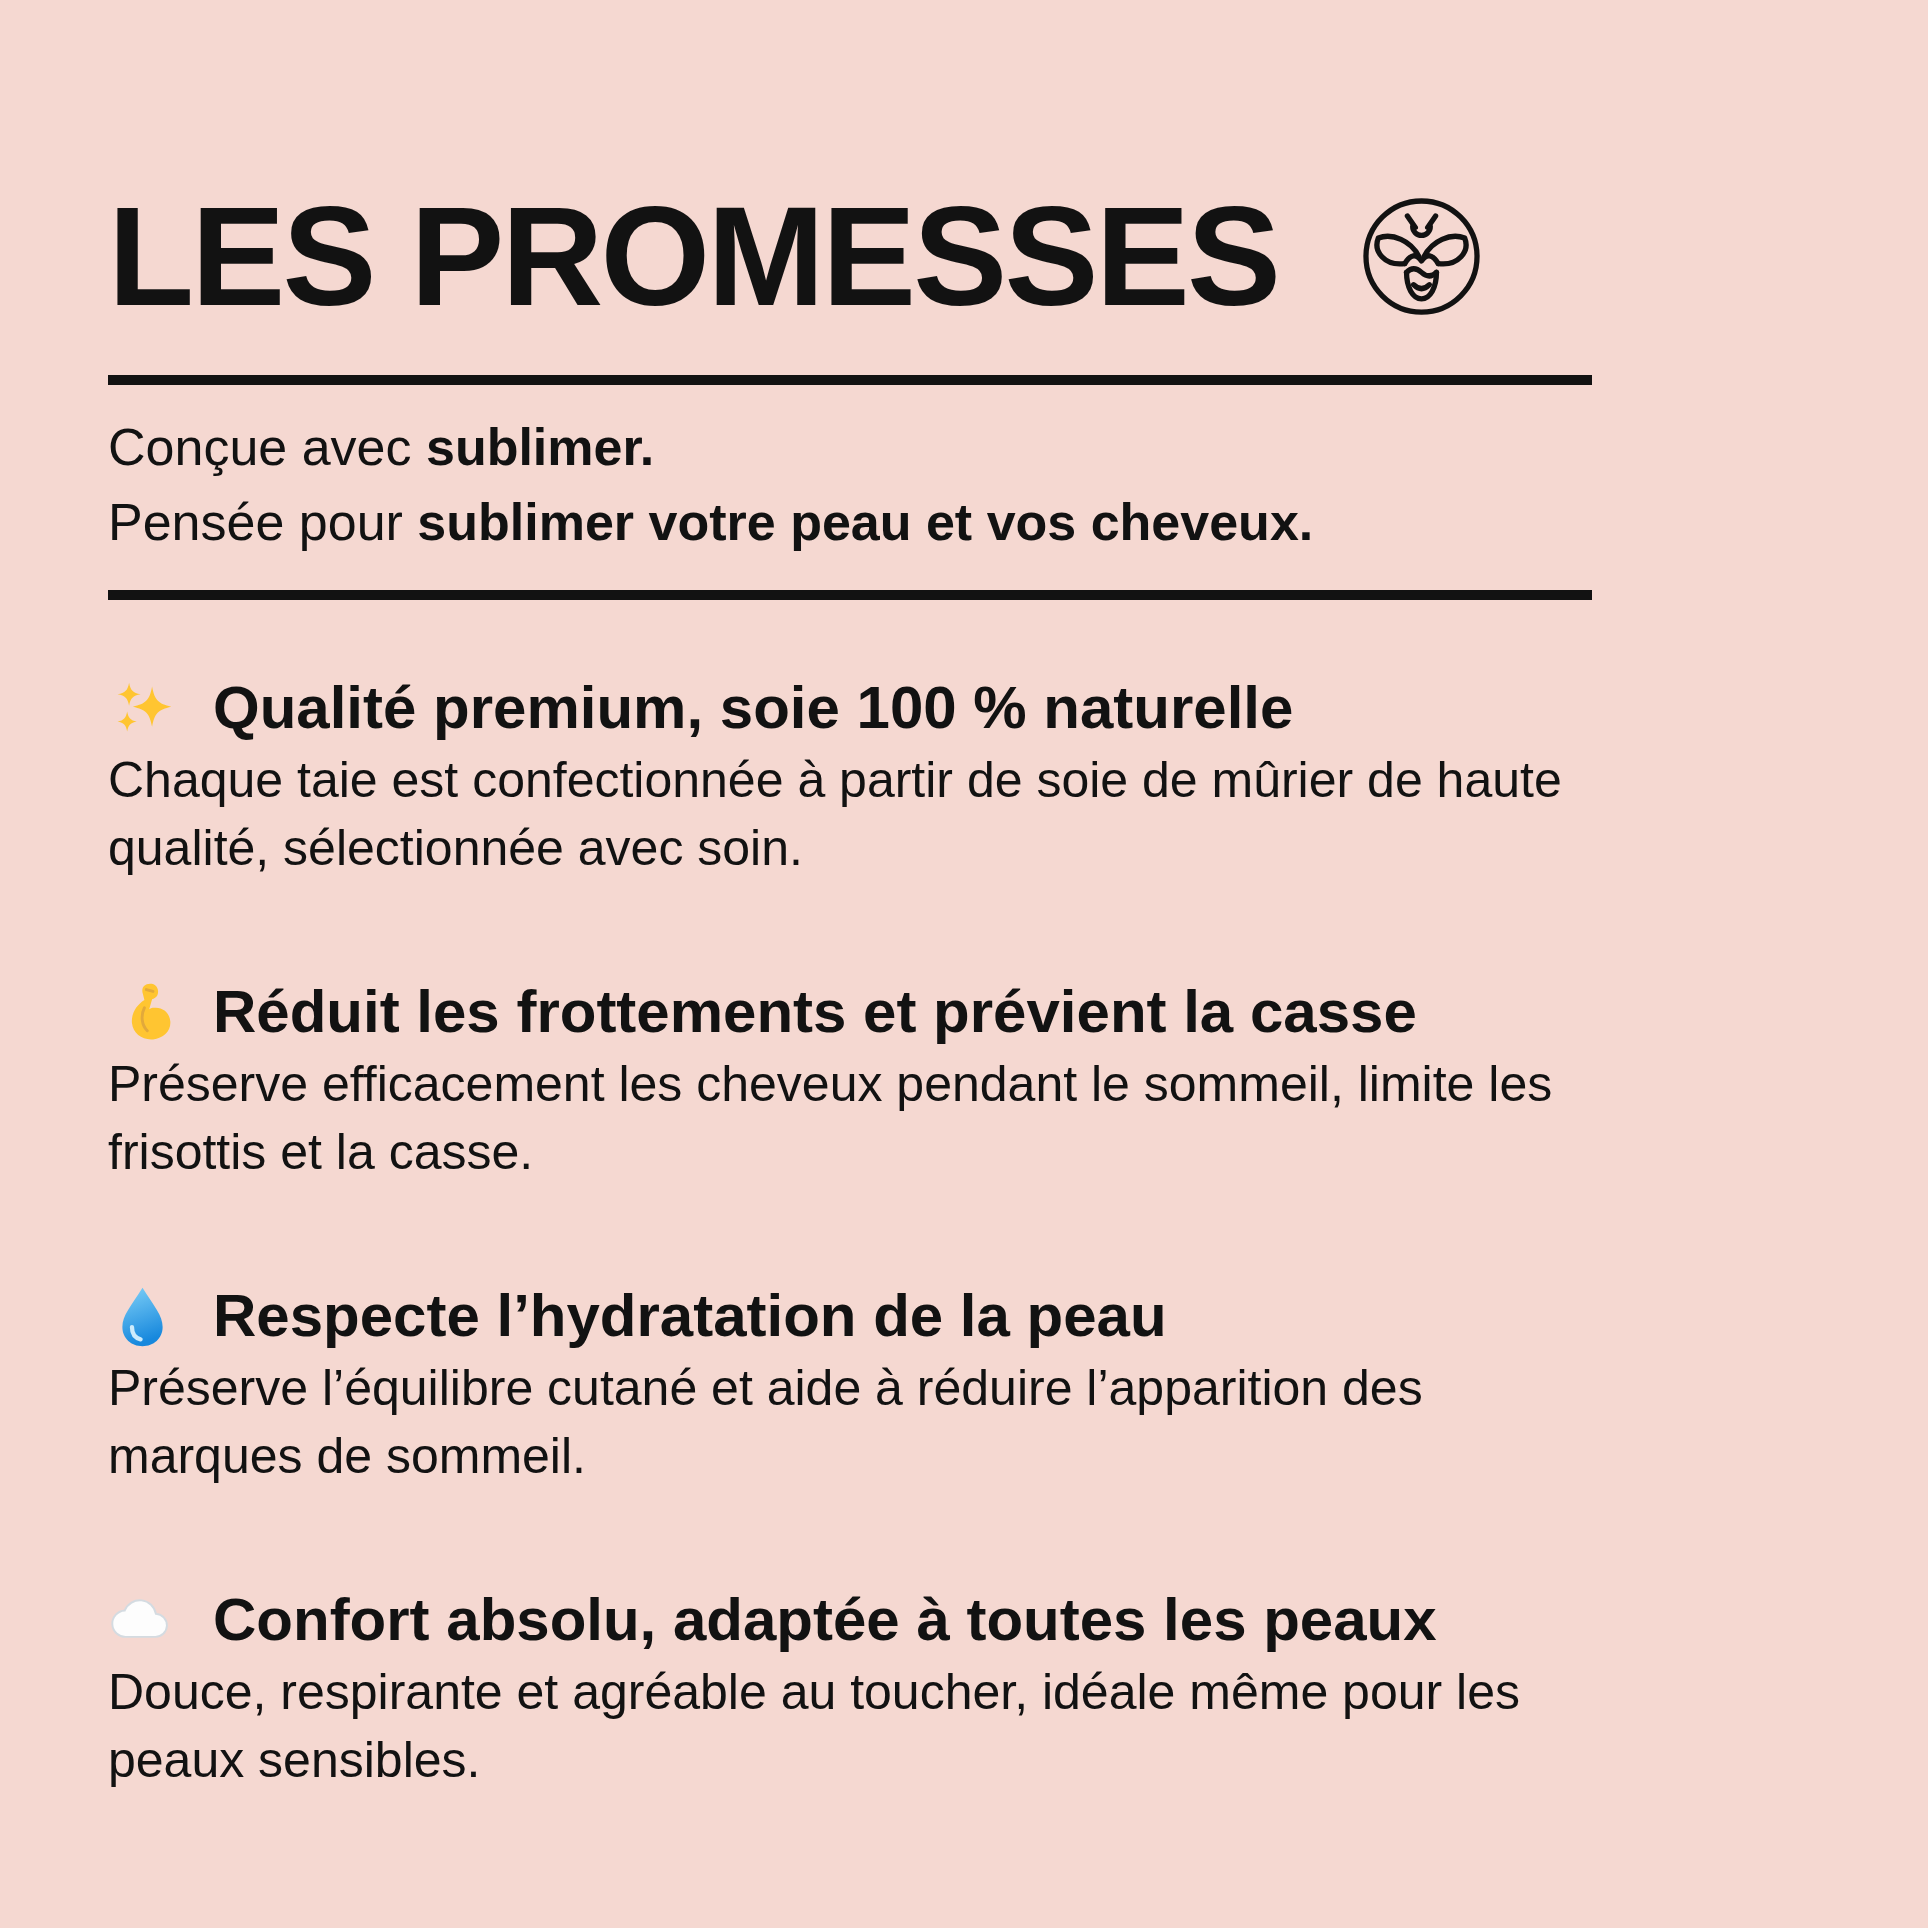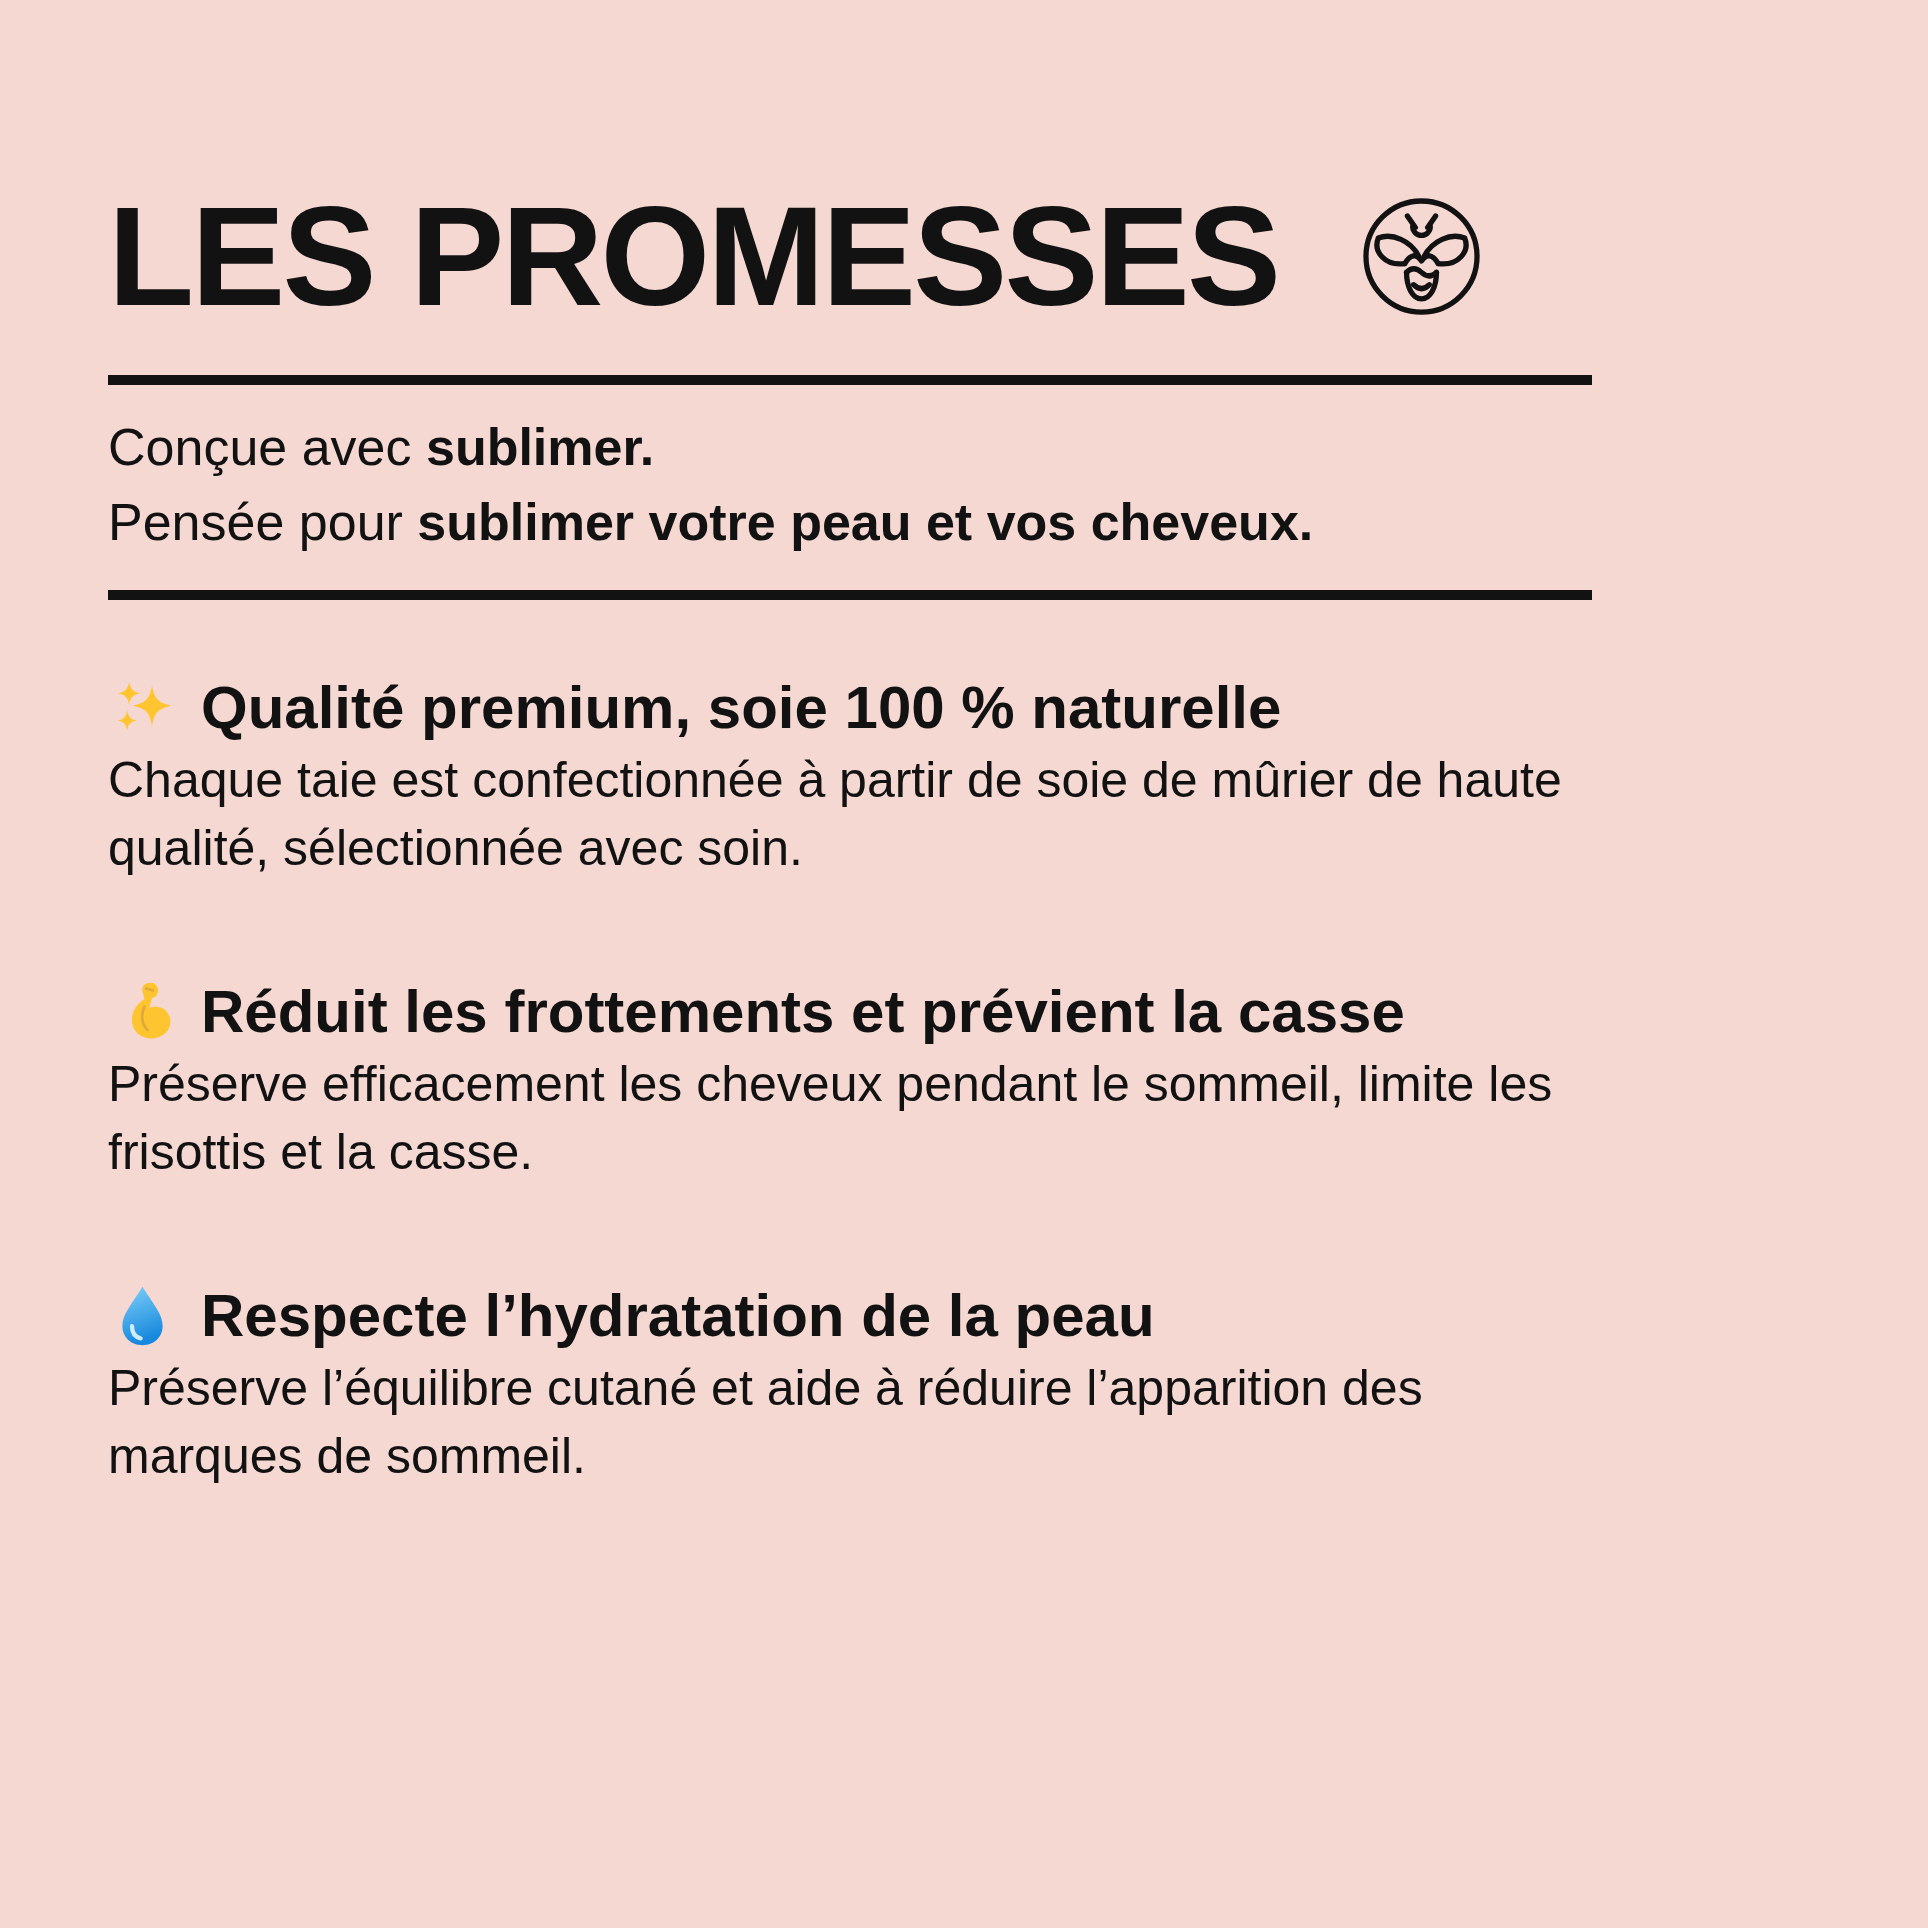--- a/index.html
+++ b/index.html
@@ -31,21 +31,21 @@
   .bee{stroke:var(--ink);stroke-width:6;fill:none;stroke-linecap:round;stroke-linejoin:round;}
   .rule{width:1484px;height:10.4px;background:var(--ink);}
   .rule-top{margin-top:47px;}
   .intro{padding:24.5px 0 30px;font-size:52px;line-height:75px;}
   .intro p{margin:0;white-space:nowrap;}
   .intro strong{font-weight:bold;}
   .promise{margin-top:94px;}
   #sections .promise:first-child{margin-top:72px;}
   .p-head{
     margin:0 0 1.9px;font-size:60px;line-height:72px;font-weight:bold;
-    display:flex;align-items:center;gap:24px;white-space:nowrap;
+    display:flex;align-items:flex-end;gap:36px;white-space:nowrap;
   }
   .icon{display:inline-flex;flex:0 0 auto;}
   .icon svg{width:1.15em;height:1.15em;display:block;}
   .p-body{margin:0;font-size:50px;line-height:68px;white-space:nowrap;}
 </style>
 </head>
 <body>
 
 <div class="page">
 
@@ -116,16 +116,27 @@
                 </linearGradient>
               </defs>
               <path fill="url(#dg)" d="M36 5 C24 24 15 34 15 46 C15 58 24.5 66 36 66 C47.5 66 57 58 57 46 C57 34 48 24 36 5 Z"></path>
               <path fill="none" stroke="#D6F0FD" stroke-width="4.5" stroke-linecap="round" opacity="0.95" d="M25 46 C25 53 28.5 57.5 34 58.8"></path>
             </svg>
           </span>
           <span class="p-head-text">Respecte l’hydratation de la peau</span>
         </h2>
         <p class="p-body"><span>Préserve l’équilibre cutané et aide à réduire l’apparition des</span><br><span>marques de sommeil.</span></p>
       </section>
+      <section class="promise">
+        <h2 class="p-head">
+          <span class="icon">
+            <svg viewBox="0 0 72 72">
+              <path fill="var(--cloud)" stroke="var(--cloud-outline)" stroke-width="2" d="M19 52 H49 A12 12 0 0 0 50 28 A17 17 0 0 0 17.5 24.5 A13.5 13.5 0 0 0 19 52 Z"></path>
+            </svg>
+          </span>
+          <span class="p-head-text">Confort absolu, adaptée à toutes les peaux</span>
+        </h2>
+        <p class="p-body"><span>Douce, respirante et agréable au toucher, idéale même pour les</span><br><span>peaux sensibles.</span></p>
+      </section>
     </div>
 
 </div>
 
 
 </body></html>

